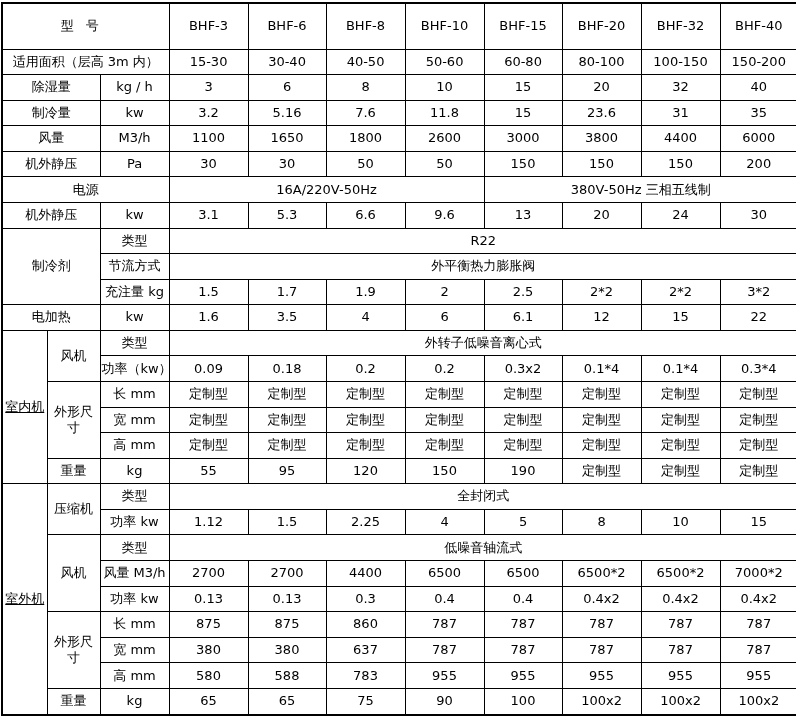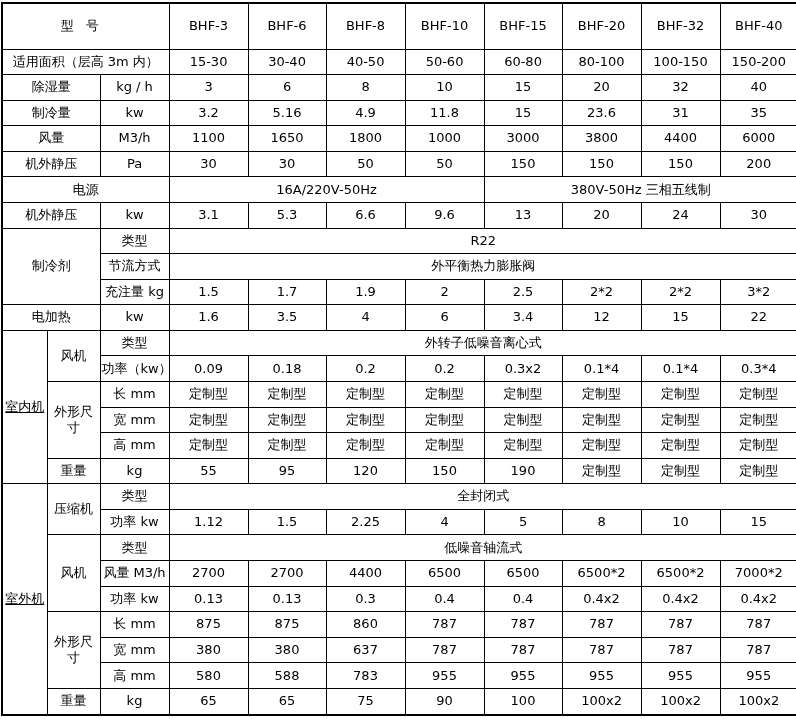--- a/index.html
+++ b/index.html
@@ -97,34 +97,34 @@
           <td>15</td>
           <td>20</td>
           <td>32</td>
           <td>40</td>
         </tr>
         <tr>
           <td colspan="2" class="k-label">制冷量</td>
           <td class="k-unit">kw</td>
           <td>3.2</td>
           <td>5.16</td>
-          <td>4.9</td>
+          <td>7.6</td>
           <td>11.8</td>
           <td>15</td>
           <td>23.6</td>
           <td>31</td>
           <td>35</td>
         </tr>
         <tr>
           <td colspan="2" class="k-label">风量</td>
           <td class="k-unit">M3/h</td>
           <td>1100</td>
           <td>1650</td>
           <td>1800</td>
-          <td>1000</td>
+          <td>2600</td>
           <td>3000</td>
           <td>3800</td>
           <td>4400</td>
           <td>6000</td>
         </tr>
         <tr>
           <td colspan="2" class="k-label">机外静压</td>
           <td class="k-unit">Pa</td>
           <td>30</td>
           <td>30</td>
@@ -172,21 +172,21 @@
           <td>2*2</td>
           <td>3*2</td>
         </tr>
         <tr>
           <td colspan="2" class="k-label">电加热</td>
           <td class="k-unit">kw</td>
           <td>1.6</td>
           <td>3.5</td>
           <td>4</td>
           <td>6</td>
-          <td>3.4</td>
+          <td>6.1</td>
           <td>12</td>
           <td>15</td>
           <td>22</td>
         </tr>
         <tr>
           <td rowspan="6" class="k-section">室内机</td>
           <td rowspan="2" class="k-group">风机</td>
           <td class="k-sub">类型</td>
           <td colspan="8" class="k-merged">外转子低噪音离心式</td>
         </tr>

